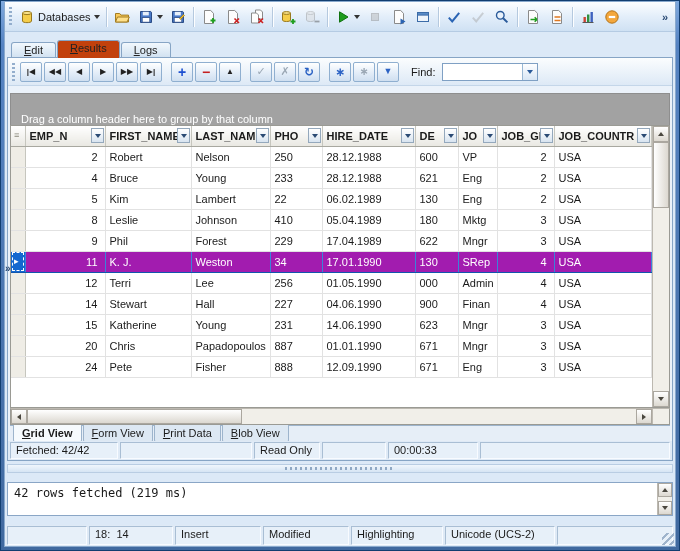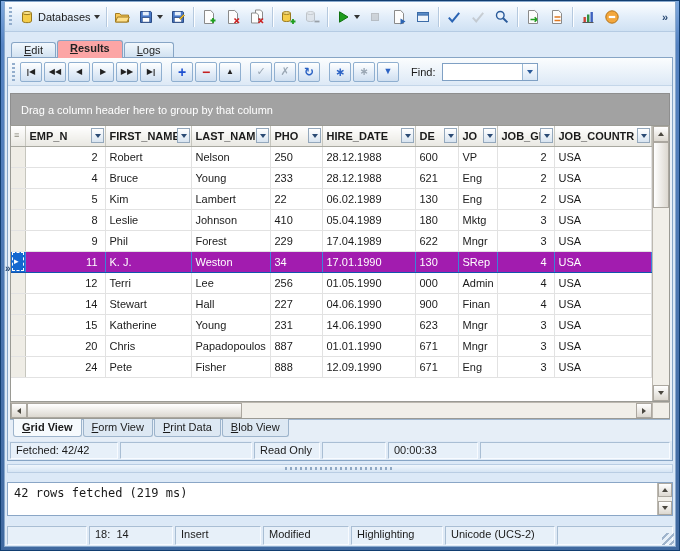--- a/index.html
+++ b/index.html
@@ -39,21 +39,21 @@
   .tlabel { font-size:11px; }
   .caret { width:0; height:0; border:3px solid transparent; border-top:4px solid #333; margin-top:4px; }
   .overflow-btn { margin-left:auto; width:14px; height:24px; display:flex; align-items:center; justify-content:center; color:#2a4a74; font-weight:700; }
   .overflow-btn::after { content:"»"; font-size:11px; }
 
   
   .tabstrip { height:25px; flex:0 0 auto; display:flex; align-items:flex-end; gap:1px; padding:3px 6px 0; }
   .tab { display:block; padding:1px 12px; border:1px solid #87a5c5; border-bottom:none; border-radius:3px 3px 0 0;
     background:linear-gradient(#f2f8fd,#d2e2f1); color:#222; }
   .tab::first-letter { text-decoration:underline; }
-  .tab.active { background:#fca5a5; font-weight:700; position:relative; margin-bottom:-1px; padding-bottom:4px; z-index:3; }
+  .tab.active { background:#c2410c; font-weight:400; position:relative; margin-bottom:-1px; padding-bottom:4px; z-index:3; }
 
   
   .results-panel { flex:1; min-height:0; margin:0 2px 2px; border:1px solid #87a5c5; background:#ebf2fa;
     display:flex; flex-direction:column; position:relative; z-index:2; }
 
   .navbar { height:28px; flex:0 0 auto; display:flex; align-items:center; gap:2px; padding:0 4px;
     background:linear-gradient(#fbfdfe,#dde9f6); border-bottom:1px solid #c4d6e9; }
   .ngrip { width:3px; height:18px; margin-right:3px;
     background:repeating-linear-gradient(180deg,#93aecd 0 2px,transparent 2px 4px); }
   .nbtn { width:22px; height:20px; border:1px solid #8fafd0; border-radius:2px;
@@ -71,21 +71,21 @@
   .find-label { margin-left:10px; }
   .find-combo { display:flex; margin-left:5px; width:96px; height:18px; border:1px solid #7fa0c4; background:#fff; }
   .find-input { flex:1; min-width:0; border:none; outline:none; font:inherit; padding:0 3px; }
   .find-dd { width:15px; border-left:1px solid #9ab8d4; background:linear-gradient(#fefeff,#d8e6f5);
     display:flex; align-items:center; justify-content:center; }
   .find-dd::after { content:""; border:3px solid transparent; border-top:4px solid #2a5a9a; margin-top:4px; }
 
   
   .grid-zone { flex:1; min-height:0; display:flex; flex-direction:column; margin:7px 2px 0; }
   .group-bar { height:32px; flex:0 0 auto; background:#a2a2a2; border:1px solid #8e8e8e; border-bottom:none;
-    color:#fff; display:flex; align-items:center; padding:0 10px; }
+    color:#fff; display:flex; align-items:flex-end; padding:0 10px; }
   .grid-main { flex:1; min-height:0; display:flex; border:1px solid #9a9a94; background:#fff; }
   .table-wrap { flex:1; overflow:hidden; }
   table { border-collapse:collapse; table-layout:fixed; width:100%; }
   col.w-ind{width:14px} col.w-emp{width:80px} col.w-first{width:86px} col.w-last{width:79px}
   col.w-pho{width:52px} col.w-hire{width:93px} col.w-de{width:43px} col.w-jo{width:39px}
   col.w-gr{width:57px} col.w-country{width:auto}
   th { height:20px; background:linear-gradient(#ffffff,#e9e8e2); border-right:1px solid #c6c6be; border-bottom:1px solid #a8a8a0;
     font-weight:700; text-align:left; padding:0 16px 0 4px; position:relative; white-space:nowrap; overflow:hidden; }
   th.c-ind { padding:0; }
   th.c-ind::after { content:"≡"; color:#8a887c; font-size:9px; position:absolute; left:3px; top:4px; }
@@ -110,21 +110,21 @@
   .sbtn.left::after  { border-right:4px solid #4a473f; margin-right:3px; }
   .sbtn.right::after { border-left:4px solid #4a473f; margin-left:3px; }
   .vthumb { height:66px; flex:0 0 auto; border:1px solid #aba79f; background:linear-gradient(90deg,#ffffff,#dcd8d0); }
   .strack { flex:1; }
   .hscroll-row { height:17px; flex:0 0 auto; display:flex; background:#f1efe9; border:1px solid #9a9a94; border-top:1px solid #bcb8b0; }
   .hscroll-row .sbtn { width:16px; height:100%; }
   .hthumb { width:215px; flex:0 0 auto; border:1px solid #aba79f; background:linear-gradient(#ffffff,#dcd8d0); }
   .corner { width:17px; flex:0 0 auto; border-left:1px solid #bcb8b0; }
 
   
-  .viewtabs { height:22px; flex:0 0 auto; display:flex; align-items:flex-start; gap:1px; padding:0 3px;
+  .viewtabs { height:16px; flex:0 0 auto; display:flex; align-items:flex-start; gap:1px; padding:0 3px;
     border-top:1px solid #9db4cc; margin:0 2px; background:#e6eef7; }
   .vtab { display:block; padding:2px 8px 3px; border:1px solid #9db4cc; border-top:none; border-radius:0 0 3px 3px;
     background:#dde8f3; margin-top:-1px; }
   .vtab::first-letter { text-decoration:underline; }
   .vtab.active { background:#f6fafd; font-weight:700; }
 
   
   .statusbar { flex:0 0 auto; display:flex; gap:2px; padding:1px 2px; background:#dfeaf6; align-items:stretch; }
   .statusbar.rs { height:19px; }
   .statusbar.es { height:21px; margin-top:1px; }

